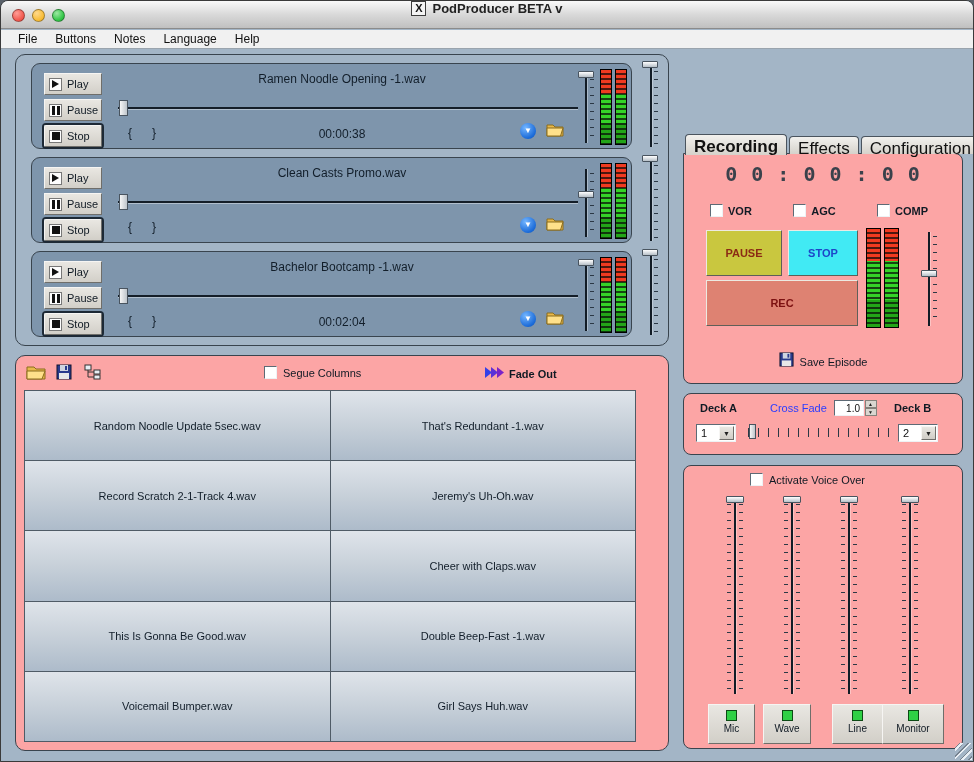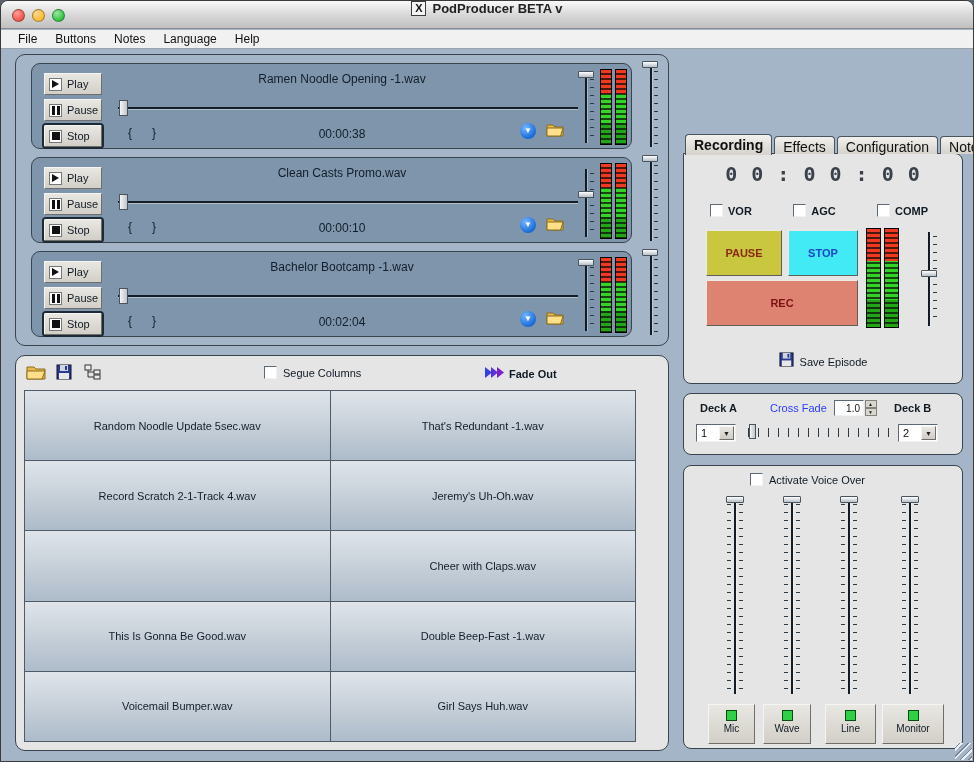--- a/index.html
+++ b/index.html
@@ -18,21 +18,21 @@
   #x11-icon { width:15px; height:15px; background:#f4f4f4; border:1px solid #3c3c3c; display:flex; align-items:center; justify-content:center; }
   #x11-icon::after { content:"X"; font-size:11px; font-weight:bold; color:#111; line-height:1; }
   #title-text { font-size:13px; font-weight:bold; color:#222; }
 
   
   #menubar { position:absolute; left:0; top:29px; right:0; height:19px; background:#f1f1f1;
     border-bottom:1px solid #9aa4ad; display:flex; align-items:center; padding-left:8px; }
   .menu-item { font-size:12px; color:#111; padding:16px 9px; height:100%; display:flex; align-items:center; }
 
   
-  .panel { position:absolute; background:#e5e5e5; border:1px solid #39444E; border-radius:10px; }
+  .panel { position:absolute; background:#fca5a5; border:1px solid #39444E; border-radius:10px; }
   .raised { background:linear-gradient(#e9e7e2,#d2cfc8); border:1px solid; border-color:#f6f5f3 #6f6e6a #6f6e6a #f6f5f3; }
   .cb { width:13px; height:13px; background:#fff; border:1px solid; border-color:#5d6a75 #eef2f5 #eef2f5 #5d6a75; flex:0 0 auto; }
   .lbl { font-size:11px; color:#101a24; }
 
   .vslider { position:absolute; }
   .vslider .line { position:absolute; left:50%; margin-left:-1px; width:2px; top:6px; bottom:2px; background:#121c26; box-shadow:1px 0 0 rgba(255,255,255,.35); }
   .vslider .ticksR { position:absolute; left:50%; margin-left:4px; width:4px; top:10px; bottom:4px;
     background:repeating-linear-gradient(to bottom,#2b3845 0 1px,transparent 1px 8px); }
   .vslider .ticksL { position:absolute; right:50%; margin-right:4px; width:4px; top:10px; bottom:4px;
     background:repeating-linear-gradient(to bottom,#2b3845 0 1px,transparent 1px 8px); }
@@ -92,21 +92,21 @@
   
   #logo-box { position:absolute; left:682px; top:54px; width:280px; height:64px;
     background:linear-gradient(180deg,#f7f8f9,#c6ccd2); border:1px solid #49525C; border-radius:8px; }
   #logo-pill { position:absolute; left:56px; top:11px; right:12px; height:42px; background:#fff; border-radius:21px;
     box-shadow:0 0 12px 4px rgba(36,36,235,.8), inset 0 0 5px rgba(36,36,235,.45);
     display:flex; align-items:center; justify-content:center; }
   #logo-text { font-size:26px; font-weight:bold; font-style:italic; color:#1F1CDB; letter-spacing:1px; }
   #mic-wrap { position:absolute; left:12px; top:8px; }
 
   #tabs { position:absolute; left:684px; top:132px; height:21px; display:flex; align-items:flex-end; z-index:5; }
-  .tab { height:18px; padding:2px 8px 0; font-size:14px; color:#111;
+  .tab { height:18px; padding:2px 8px 0; font-size:17px; color:#111;
     background:linear-gradient(#f2f1ee,#d5d2cb); border:1px solid #4a545e; border-bottom:none;
     border-radius:4px 4px 0 0; margin-right:2px; }
   .tab.active { height:21px; font-weight:bold; margin-bottom:-1px; }
 
   #rec-panel { left:682px; top:152px; width:280px; height:231px; border-radius:0 8px 8px 8px; }
   #counter { position:absolute; left:0; right:0; top:8px; text-align:center;
     font-family:"DejaVu Sans Mono", monospace; font-size:20px; font-weight:bold; color:#3a414b; letter-spacing:1px; }
   #rec-checks { position:absolute; left:26px; right:34px; top:50px; display:flex; justify-content:space-between; }
   .chk { display:flex; align-items:center; gap:5px; font-weight:bold; }
   .rec-btn { position:absolute; display:flex; align-items:center; justify-content:center;
@@ -238,21 +238,20 @@
             <span class="i-stop"></span>
           </span>
         <span class="lbl">Stop</span>
       </div>
       <div class="deck-title">Clean Casts Promo.wav</div>
       <div class="prog">
         <div class="track"></div>
         <div class="thumb"></div>
       </div>
       <div class="brackets">{      }</div>
-      <div class="deck-time">00:00:10</div>
       <div class="dl-icon"></div>
       <span class="folder">
         <svg width="18" height="15" viewBox="0 0 18 15">
             <path d="M1 3 h6 l2 2 h8 v9 H1 z" fill="#e8b84a" stroke="#8a6d1f"></path>
             <path d="M1 6 h16 l-2.5 8 H1 z" fill="#ffe08a" stroke="#8a6d1f"></path>
           </svg>
       </span>
       <div class="vslider deck-vslider">
         <div class="line"></div>
           <div class="ticksR"></div>
@@ -483,21 +482,21 @@
       <div class="thumb" style="top:2px"></div>
     </div>
     <div class="vo-btn raised" style="left:24px;width:47px">
       <div class="led"></div>
       <div class="lbl">Mic</div>
     </div>
     <div class="vo-btn raised" style="left:79px;width:48px">
       <div class="led"></div>
       <div class="lbl">Wave</div>
     </div>
-    <div class="vo-btn raised" style="left:141px;width:51px">
+    <div class="vo-btn raised" style="left:148px;width:51px">
       <div class="led"></div>
       <div class="lbl">Line</div>
     </div>
     <div class="vo-btn raised" style="left:198px;width:62px">
       <div class="led"></div>
       <div class="lbl">Monitor</div>
     </div>
   </div>
 
   <div id="grip"></div>

